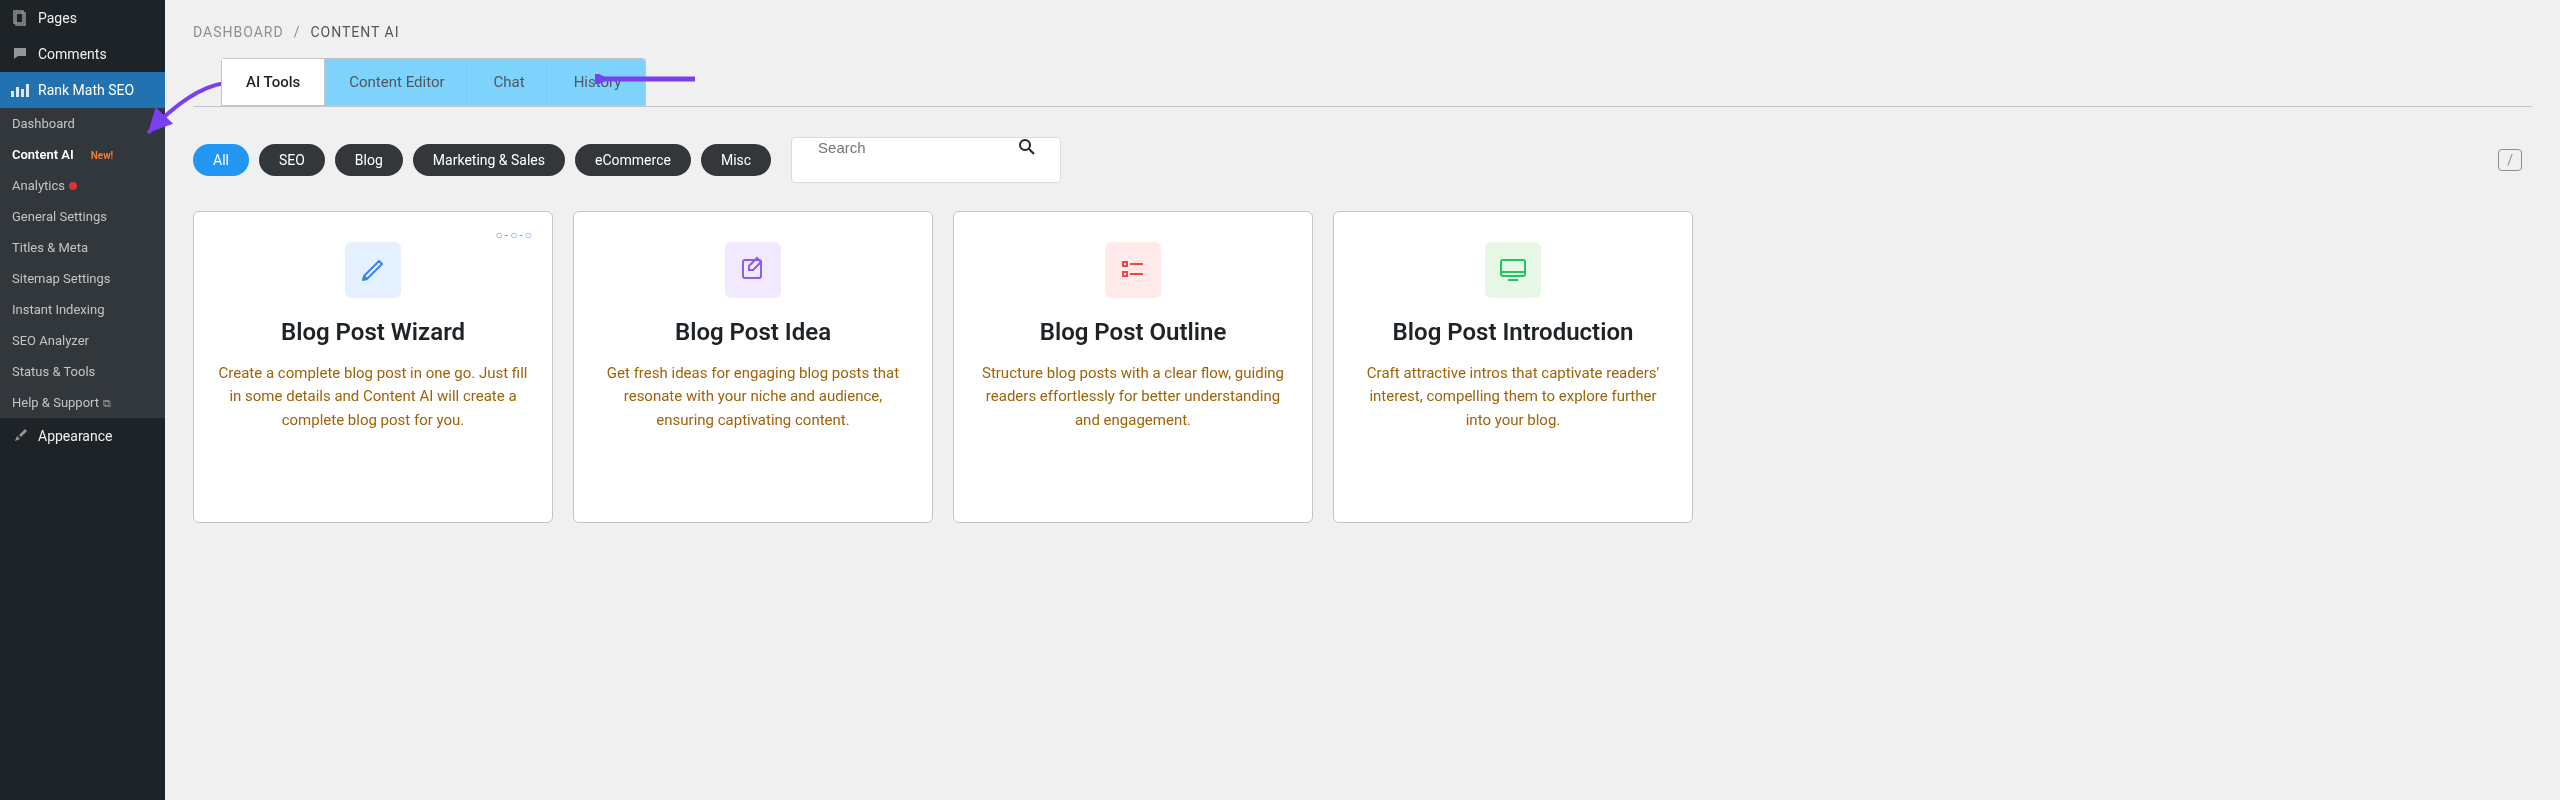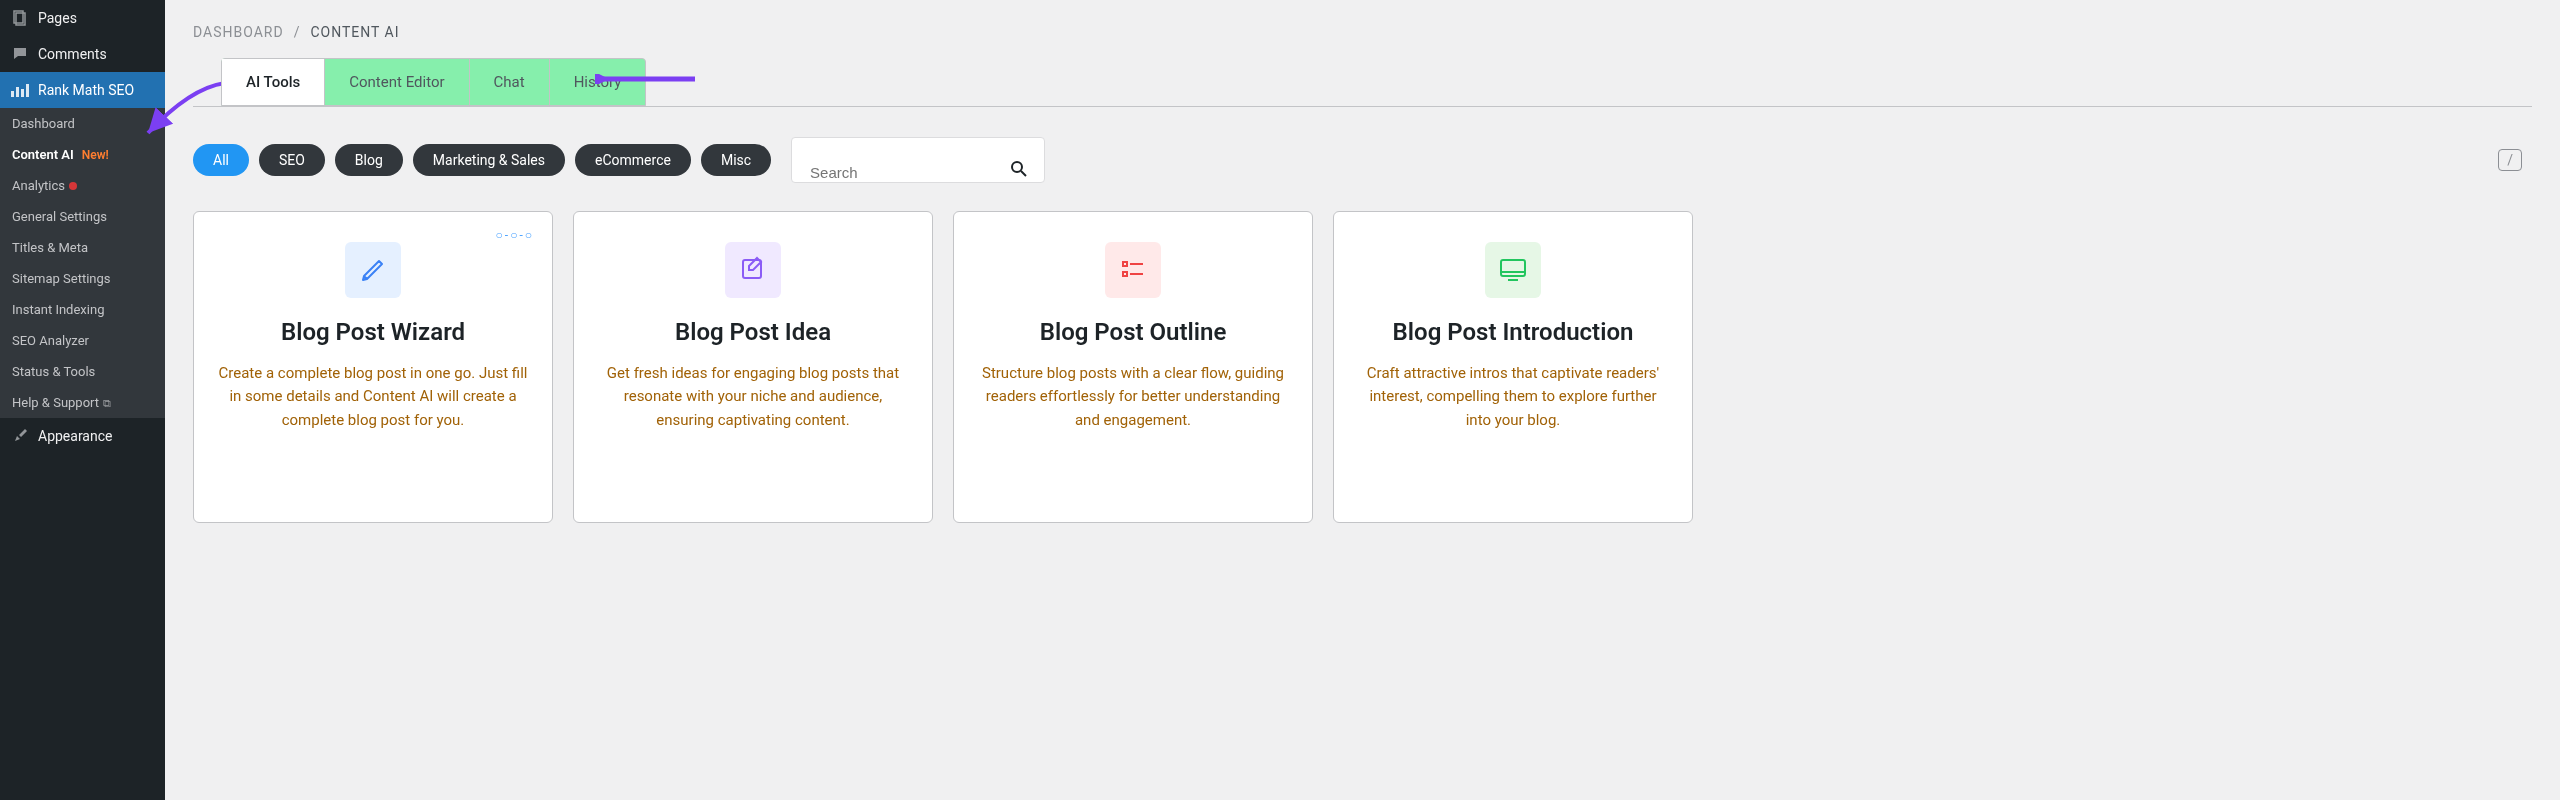--- a/index.html
+++ b/index.html
@@ -5,39 +5,39 @@
 html,body{margin:0;padding:0;font-family:-apple-system,BlinkMacSystemFont,"Segoe UI",Roboto,sans-serif;background:#f0f0f1;color:#1d2327;}
 .wrap{display:flex;width:2560px;height:800px;overflow:hidden;}
 .sidebar{width:165px;background:#1d2327;color:#f0f0f1;display:flex;flex-direction:column;font-size:14px;}
 .sidebar .item{display:flex;align-items:center;gap:8px;padding:8px 10px;cursor:pointer;}
 .sidebar .item .icon{width:20px;height:20px;display:flex;align-items:center;justify-content:center;opacity:.85;}
 .sidebar .item.hl{background:#2271b1;color:#fff;position:relative;}
 .sidebar .item.hl::after{content:"";position:absolute;right:-8px;top:50%;transform:translateY(-50%);border:8px solid transparent;border-right-color:#f0f0f1;}
 .sidebar .sub{background:#32373c;}
 .sidebar .sub .sitem{padding:8px 12px;color:#c3c4c7;cursor:pointer;font-size:13px;}
 .sidebar .sub .sitem.active{color:#fff;font-weight:600;}
-.sidebar .badge-new{color:#ff7e30;font-size:12px;margin-left:8px;}
+.sidebar .badge-new{color:#ff7e30;font-size:10px;margin-left:17px;}
 .sidebar .dot{width:8px;height:8px;border-radius:50%;background:#d63638;display:inline-block;margin-left:4px;}
 .sidebar .ext{font-size:11px;margin-left:4px;opacity:.7;}
 .main{flex:1;padding:0;}
 .breadcrumb{display:flex;align-items:center;gap:10px;padding:24px 28px 18px;color:#8c8f94;font-size:14px;letter-spacing:1px;}
 .breadcrumb .sep{color:#8c8f94;}
 .breadcrumb .current{color:#50575e;}
-.tabs{display:flex;border:1px solid #c3c4c7;border-radius:4px 4px 0 0;margin:0 28px;background:#86efac;width:fit-content;}
+.tabs{display:flex;border:1px solid #c3c4c7;border-radius:4px 4px 0 0;margin:0 28px;background:#7dd3fc;width:fit-content;}
 .tabs .tab{padding:14px 24px;border-right:1px solid #c3c4c7;color:#50575e;cursor:pointer;font-size:15px;}
 .tabs .tab:last-child{border-right:none;}
 .tabs .tab.active{background:#fff;color:#1d2327;font-weight:500;}
 .tabbar-wrap{position:relative;margin:0 28px;}
 .arrow-h{position:absolute;left:402px;top:16px;width:100px;height:10px;}
 .divider{border-bottom:1px solid #c3c4c7;margin:0 28px;}
 .filters-row{display:flex;align-items:center;padding:30px 28px 20px;}
 .chips{display:flex;gap:10px;}
 .chip{padding:8px 20px;border-radius:18px;background:#32373c;color:#fff;font-size:14px;cursor:pointer;}
 .chip.active{background:#2196f3;}
-.search{margin-left:20px;display:flex;align-items:flex-end;background:#fff;border:1px solid #dcdcde;border-radius:4px;padding:0 16px;height:44px;width:220px;justify-content:space-between;}
+.search{margin-left:20px;display:flex;align-items:flex-start;background:#fff;border:1px solid #dcdcde;border-radius:4px;padding:0 24px;height:44px;width:220px;justify-content:space-between;}
 .search input{border:none;outline:none;font-size:15px;width:150px;background:transparent;}
 .slash{margin-left:auto;margin-right:10px;border:1px solid #8c8f94;color:#8c8f94;border-radius:4px;padding:2px 8px;font-size:14px;}
 .cards{display:flex;gap:20px;padding:8px 28px;}
 .card{flex:0 0 314px;border:1px solid #c3c4c7;border-radius:6px;background:#fff;padding:30px 22px;text-align:center;min-height:250px;position:relative;}
 .card .cicon{width:56px;height:56px;border-radius:6px;margin:0 auto 20px;display:flex;align-items:center;justify-content:center;}
 .card.h0 .cicon{background:#e5f0ff;}
 .card.h1 .cicon{background:#f0e9ff;}
 .card.h2 .cicon{background:#ffe9e9;}
 .card.h3 .cicon{background:#e6f7e6;}
 .card h3{margin:0 0 16px;font-size:24px;font-weight:600;color:#1d2327;}

